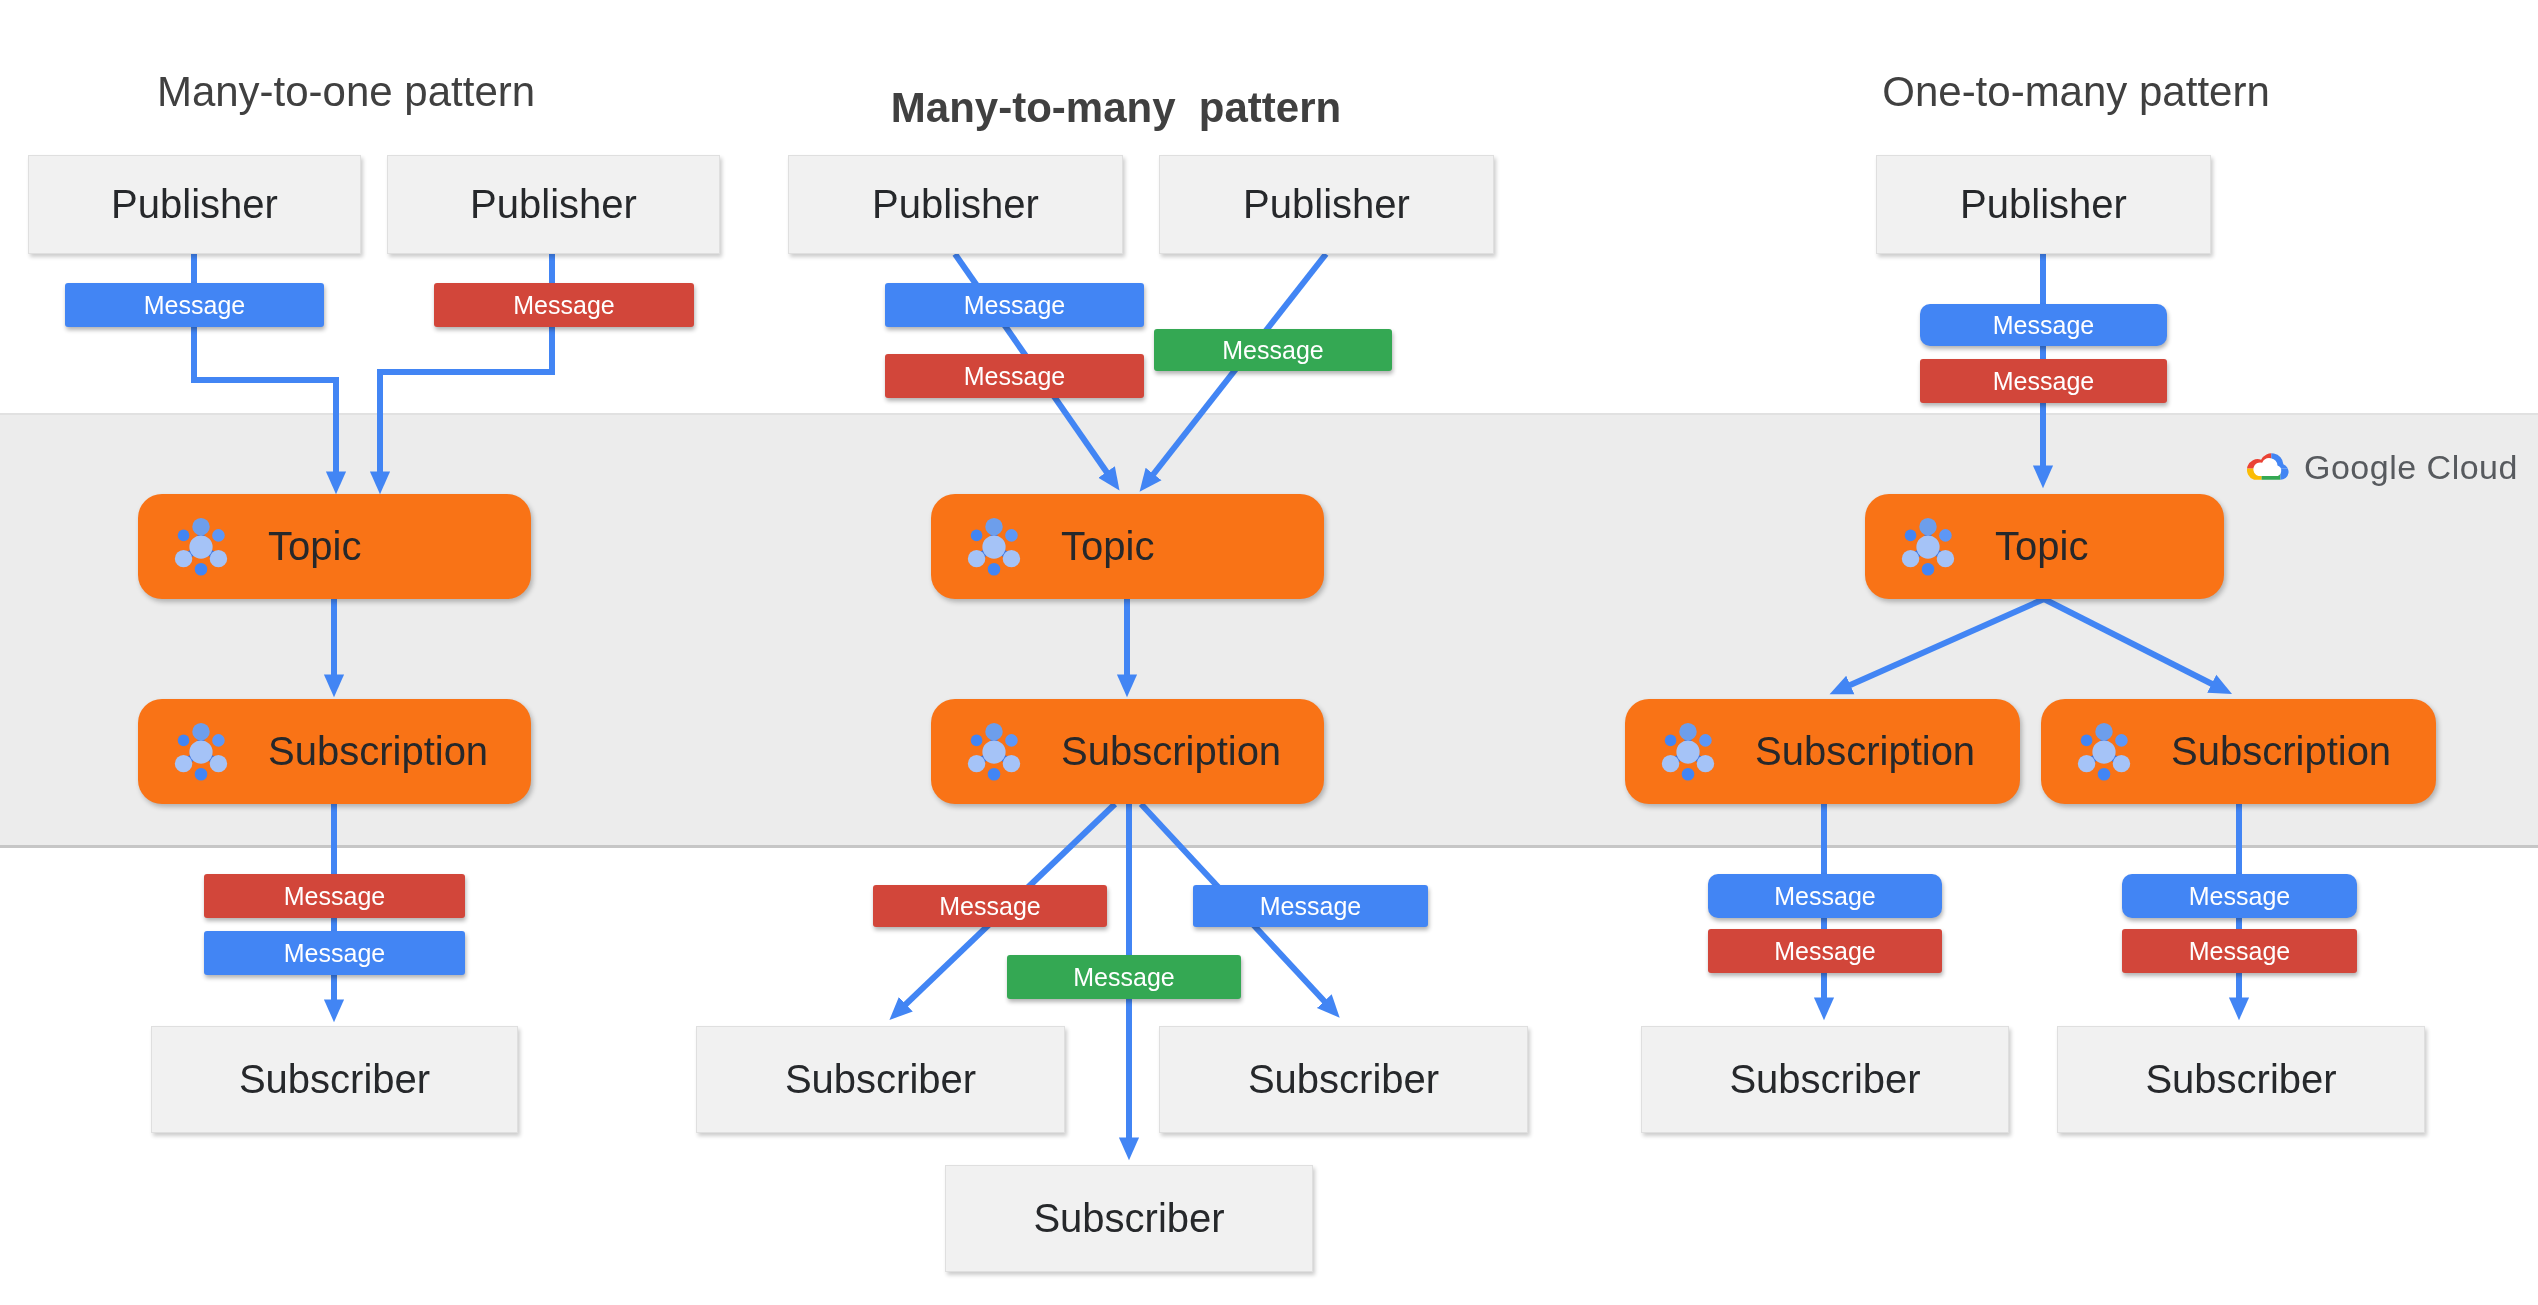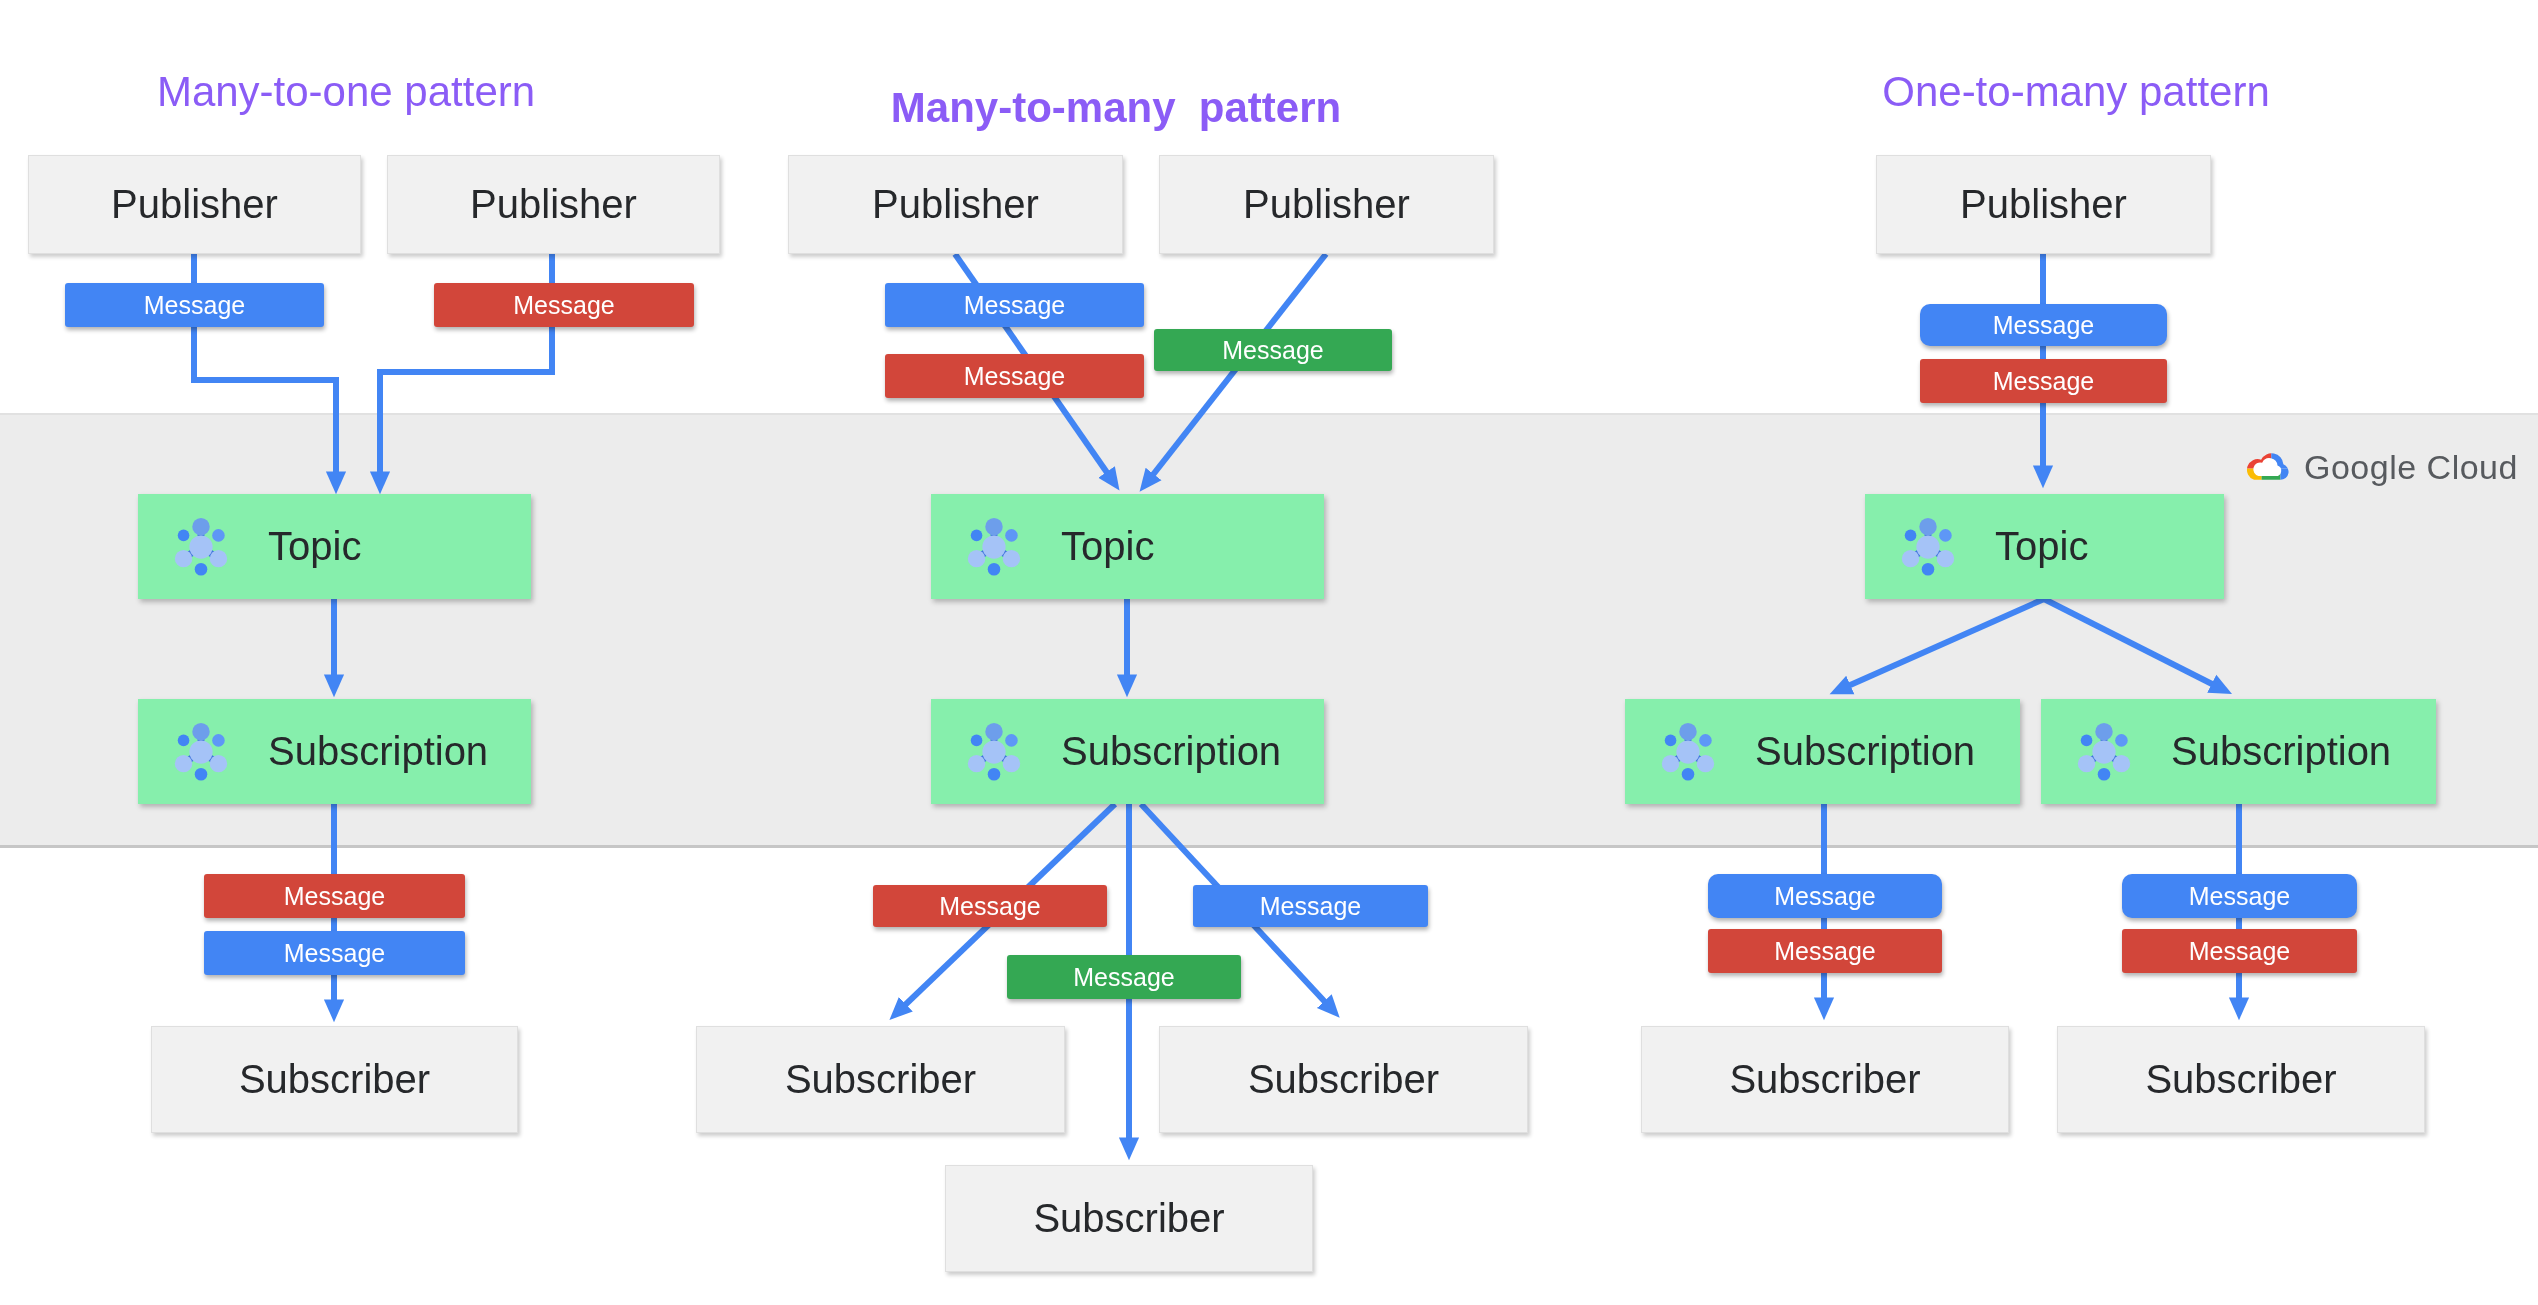--- a/index.html
+++ b/index.html
@@ -14,25 +14,25 @@
   #connector-layer{position:absolute;left:0;top:0;z-index:2;}
   .badge{
     position:absolute;z-index:3;display:flex;align-items:center;justify-content:center;
     color:#ffffff;font-size:25px;box-shadow:1px 3px 4px rgba(0,0,0,0.3);
   }
   .node{
     position:absolute;z-index:4;display:flex;align-items:center;justify-content:center;
     box-sizing:border-box;color:#26282B;font-size:40px;
   }
   .node.gray{background:#F1F1F1;border:1px solid #DFDFDF;box-shadow:2px 3px 4px rgba(0,0,0,0.2);text-align:center;}
-  .node.white{background:#86efac;box-shadow:2px 3px 5px rgba(0,0,0,0.25);justify-content:flex-start;padding-left:32px;}
+  .node.white{background:#f97316;box-shadow:2px 3px 5px rgba(0,0,0,0.25);justify-content:flex-start;padding-left:32px;border-radius:24px;}
   .node.white .ps-icon{flex:0 0 auto;margin-right:36px;}
   .title{
     position:absolute;z-index:5;transform:translateX(-50%);
-    font-size:42px;color:#8b5cf6;white-space:pre;
+    font-size:42px;color:#404040;white-space:pre;
   }
   .gcloud{
     position:absolute;z-index:5;display:flex;align-items:center;gap:10px;
   }
   .gcloud .wordmark{font-size:34px;color:#575A5E;letter-spacing:0.5px;}
 </style>
 </head>
 <body>
 
 <div class="canvas">

